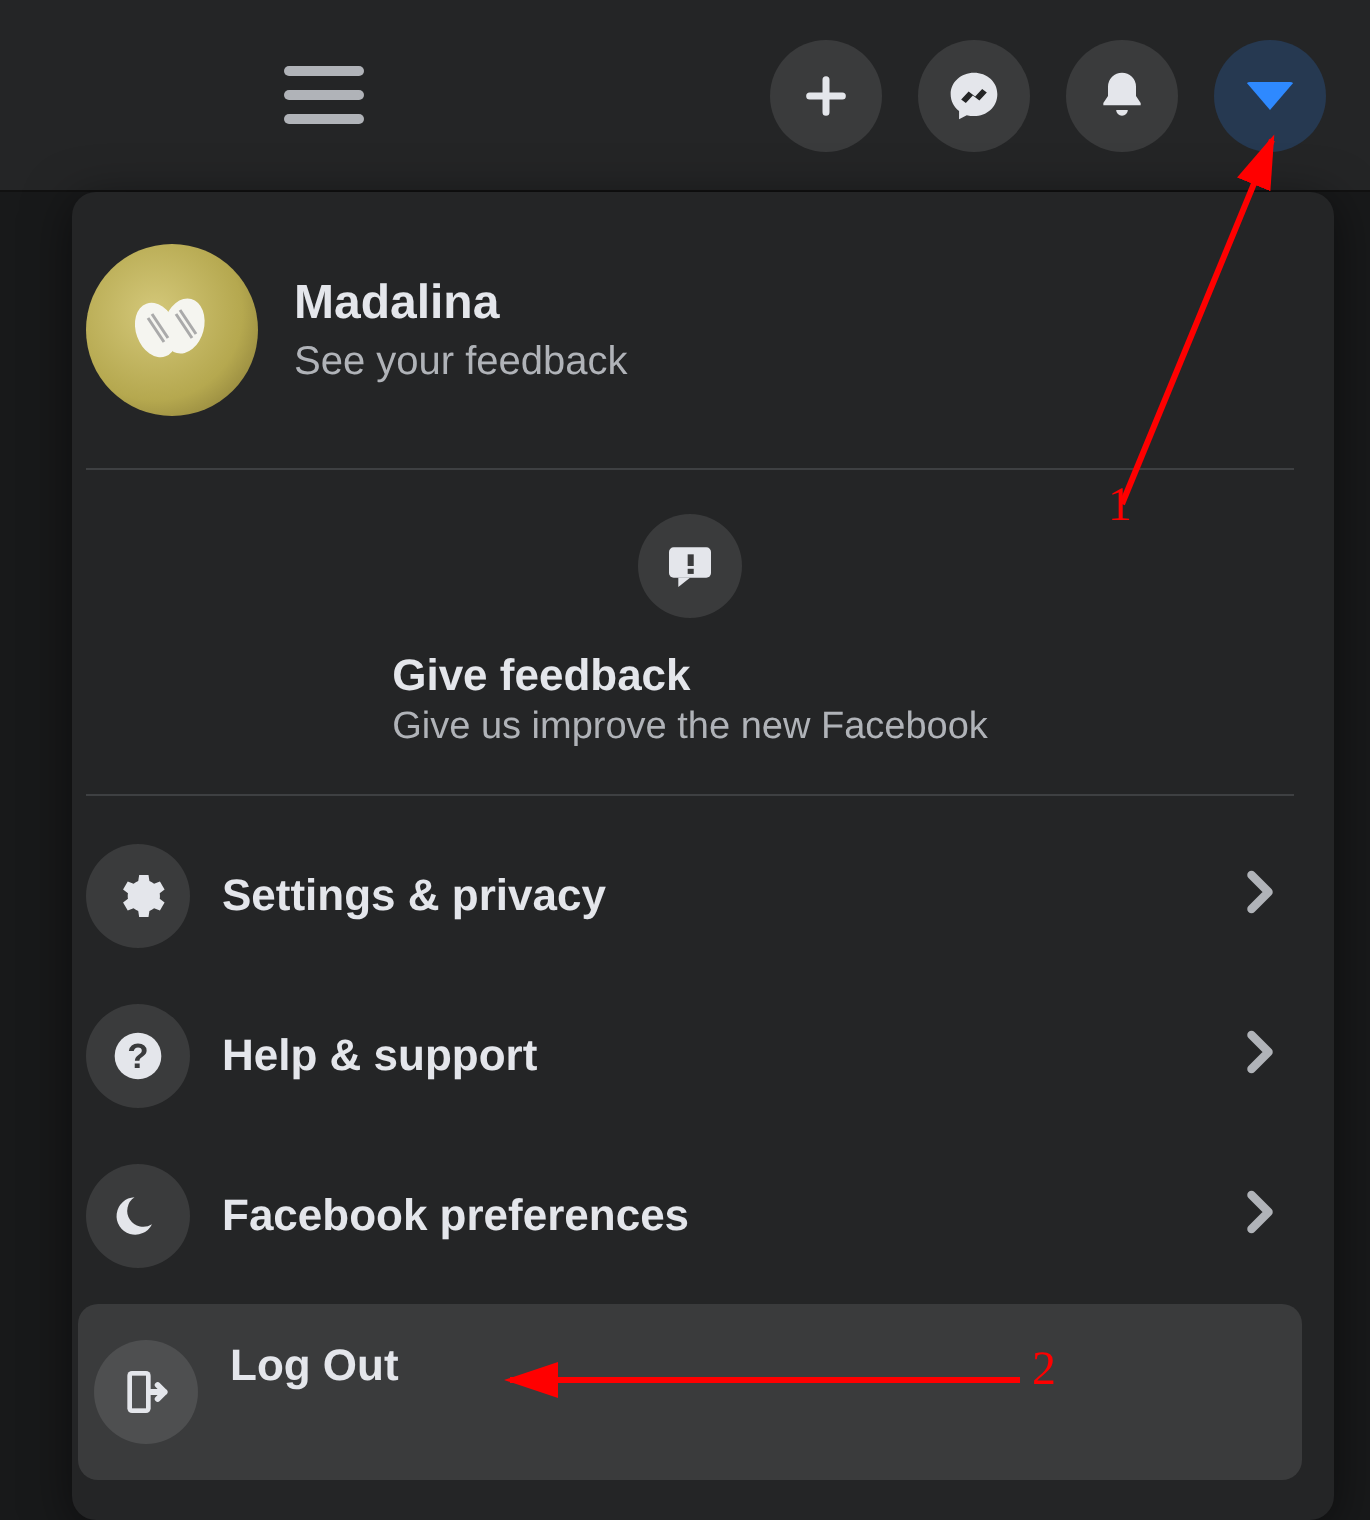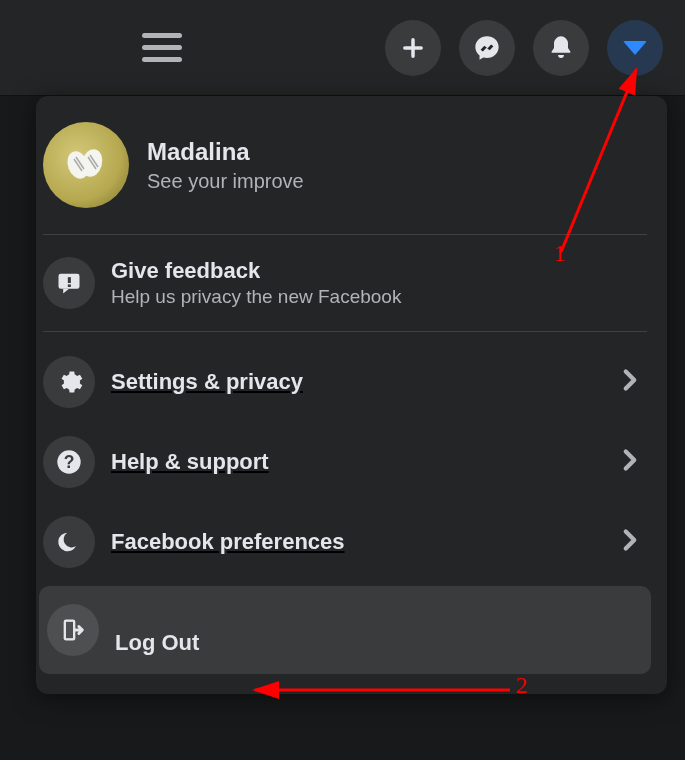--- a/index.html
+++ b/index.html
@@ -116,20 +116,21 @@
       height: 1px;
       background: #3e4042;
       margin: 0 4px;
     }
     .feedback-row {
       display: flex;
       align-items: center;
       gap: 16px;
       padding: 22px 4px;
       cursor: pointer;
+      flex-direction: column;
     }
     .iconball {
       width: 52px;
       height: 52px;
       border-radius: 50%;
       background: #3a3b3c;
       display: flex;
       align-items: center;
       justify-content: center;
       flex-shrink: 0;
@@ -148,41 +149,40 @@
       font-size: 19px;
       margin-top: 2px;
     }
     .menu-row {
       display: flex;
       align-items: center;
       gap: 16px;
       padding: 14px 4px;
       cursor: pointer;
       border-radius: 10px;
-      text-decoration: underline;
     }
     .menu-row .label {
       color: #e4e6eb;
       font-size: 22px;
       font-weight: 700;
       flex: 1;
     }
     .chevron {
       color: #b0b3b8;
     }
     .chevron svg {
       width: 34px;
       height: 34px;
     }
     .logout-row {
       background: #3a3b3c;
       border-radius: 10px;
       padding: 18px 8px;
       display: flex;
-      align-items: flex-end;
+      align-items: flex-start;
       gap: 16px;
       cursor: pointer;
       margin-top: 4px;
     }
     .logout-row .iconball {
       background: #4e4f50;
     }
     .logout-row .label {
       color: #e4e6eb;
       font-size: 22px;
@@ -236,37 +236,37 @@
     <div class="avatar">
       <svg viewBox="0 0 60 60">
         <ellipse cx="22" cy="30" rx="10" ry="14" fill="#f5f5f0" transform="rotate(-20 22 30)"></ellipse>
         <ellipse cx="36" cy="28" rx="10" ry="14" fill="#f5f5f0" transform="rotate(15 36 28)"></ellipse>
         <path d="M18 24 L26 36 M20 22 L28 34" stroke="#aaa" stroke-width="1.5"></path>
         <path d="M32 22 L40 34 M34 20 L42 32" stroke="#aaa" stroke-width="1.5"></path>
       </svg>
     </div>
     <div class="profile-text">
       <div class="name">Madalina</div>
-      <div class="sub">See your improve</div>
+      <div class="sub">See your feedback</div>
     </div>
   </div>
   <div class="divider"></div>
 
   <div class="feedback-row">
     <div class="iconball">
       <svg viewBox="0 0 24 24">
         <rect x="3" y="4" width="18" height="13" rx="2" fill="#e4e6eb"></rect>
         <path d="M7 17 L7 21 L12 17 Z" fill="#e4e6eb"></path>
         <rect x="11" y="7" width="2.6" height="5" fill="#3a3b3c"></rect>
         <rect x="11" y="13.2" width="2.6" height="2.2" fill="#3a3b3c"></rect>
       </svg>
     </div>
     <div class="feedback-text">
       <div class="title">Give feedback</div>
-      <div class="sub">Help us privacy the new Facebook</div>
+      <div class="sub">Give us improve the new Facebook</div>
     </div>
   </div>
   <div class="divider"></div>
 
   <div class="menu-row" style="margin-top:10px;">
     <div class="iconball">
       <svg viewBox="0 0 24 24">
           <path d="M12 8a4 4 0 1 0 0 8 4 4 0 0 0 0-8zm9.4 4a7.6 7.6 0 0 0-.1-1.2l2.1-1.6-2-3.4-2.5 1a7.7 7.7 0 0 0-2-1.2l-.4-2.6h-4l-.4 2.6c-.7.3-1.4.7-2 1.2l-2.5-1-2 3.4 2.1 1.6c-.1.4-.1.8-.1 1.2s0 .8.1 1.2l-2.1 1.6 2 3.4 2.5-1c.6.5 1.3.9 2 1.2l.4 2.6h4l.4-2.6c.7-.3 1.4-.7 2-1.2l2.5 1 2-3.4-2.1-1.6c.1-.4.1-.8.1-1.2z" fill="#e4e6eb"></path>
         </svg>
     </div>

